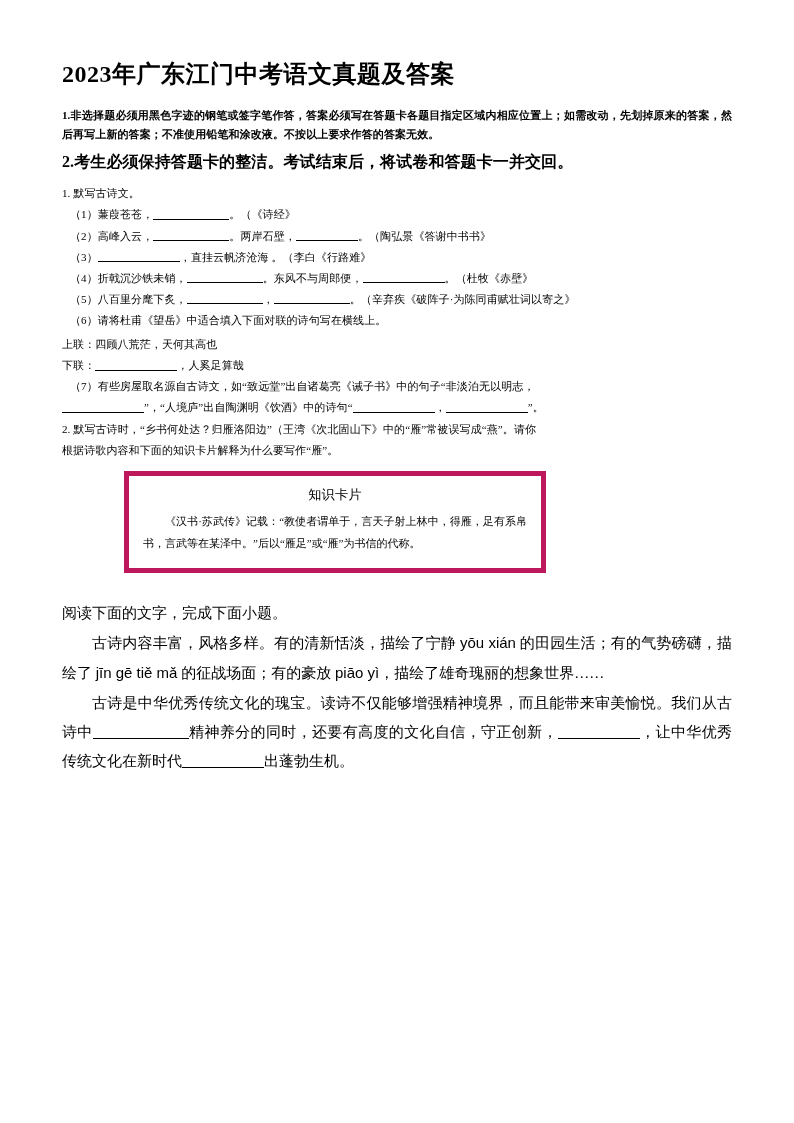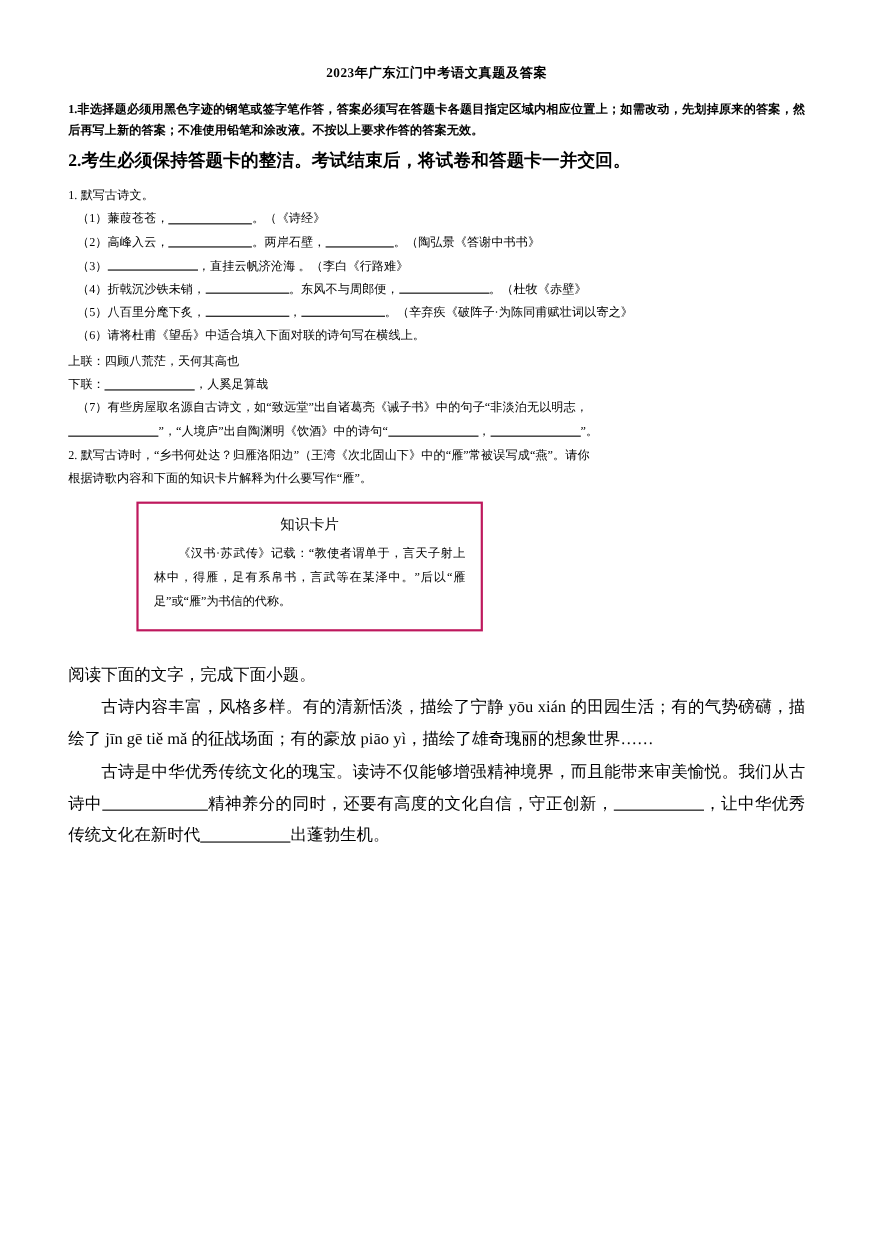--- a/index.html
+++ b/index.html
@@ -15,22 +15,22 @@
     -webkit-font-smoothing: antialiased;
   }
   .page {
     width: 794px;
     height: 1123px;
     box-sizing: border-box;
     padding: 48px 62px 40px 62px;
     position: relative;
   }
   .doc-title {
-    text-align: center;
-    font-size: 12px;
+    text-align: left;
+    font-size: 24px;
     font-weight: bold;
     letter-spacing: 0.5px;
     margin: 10px 0 16px 0;
     font-family: "Liberation Serif", "DejaVu Serif", serif;
   }
   .notice {
     font-size: 11px;
     font-weight: bold;
     line-height: 1.72;
     text-align: justify;
@@ -65,23 +65,23 @@
     border-bottom: 1px solid #000;
     min-width: 58px;
     height: 0.95em;
     vertical-align: -0.12em;
   }
   .blank.w1 { min-width: 62px; }
   .blank.w2 { min-width: 76px; }
   .blank.w3 { min-width: 82px; }
   .blank.w4 { min-width: 96px; }
   .card {
-    border: 2px solid #be185d;
+    border: 5px solid #be185d;
     box-sizing: border-box;
-    width: 315px;
+    width: 422px;
     margin: 10px 0 0 62px;
     padding: 10px 14px 14px 14px;
   }
   .card-title {
     text-align: center;
     font-size: 13.2px;
     margin: 0 0 6px 0;
     letter-spacing: 0.2px;
   }
   .card-body {
@@ -95,21 +95,21 @@
   .body-para {
     font-size: 15px;
     line-height: 1.95;
     text-align: justify;
     margin: 0;
   }
   .body-para.ind {
     text-indent: 2em;
   }
   .pinyin {
-    font-family: Liberation Serif, serif;
+    font-family: Liberation Sans, sans-serif;
   }
   .squiggle {
     text-decoration-style: wavy;
     text-decoration-thickness: 1px;
     text-underline-offset: 2px;
     margin-top: 21px;
   }
   .spacer-xs { height: 3px; }
 </style>
 </head>

